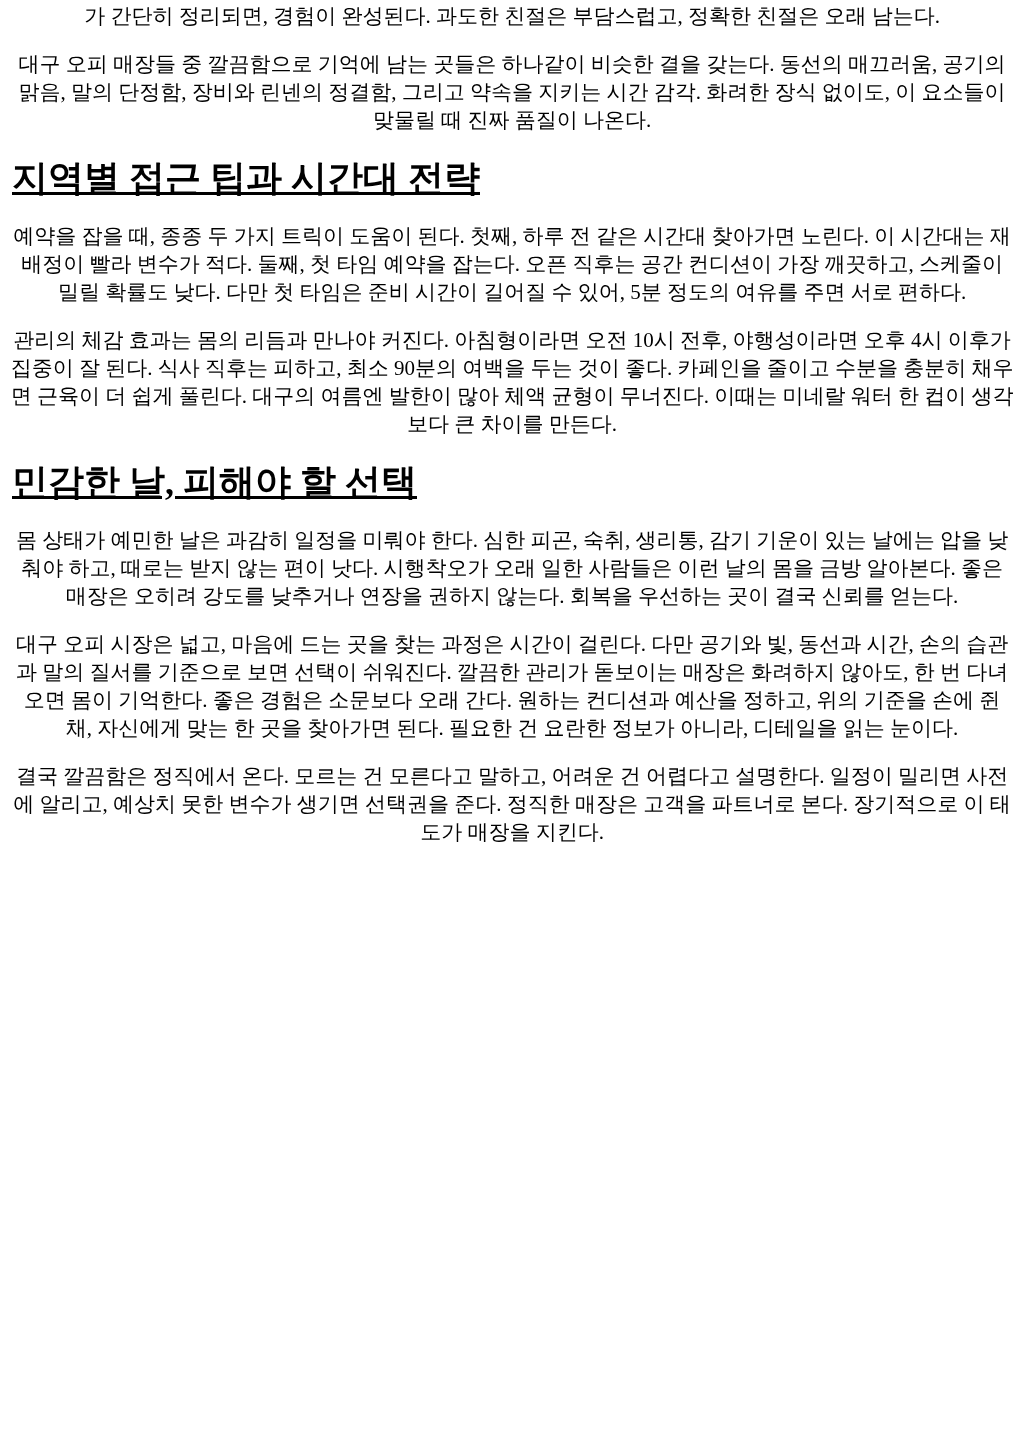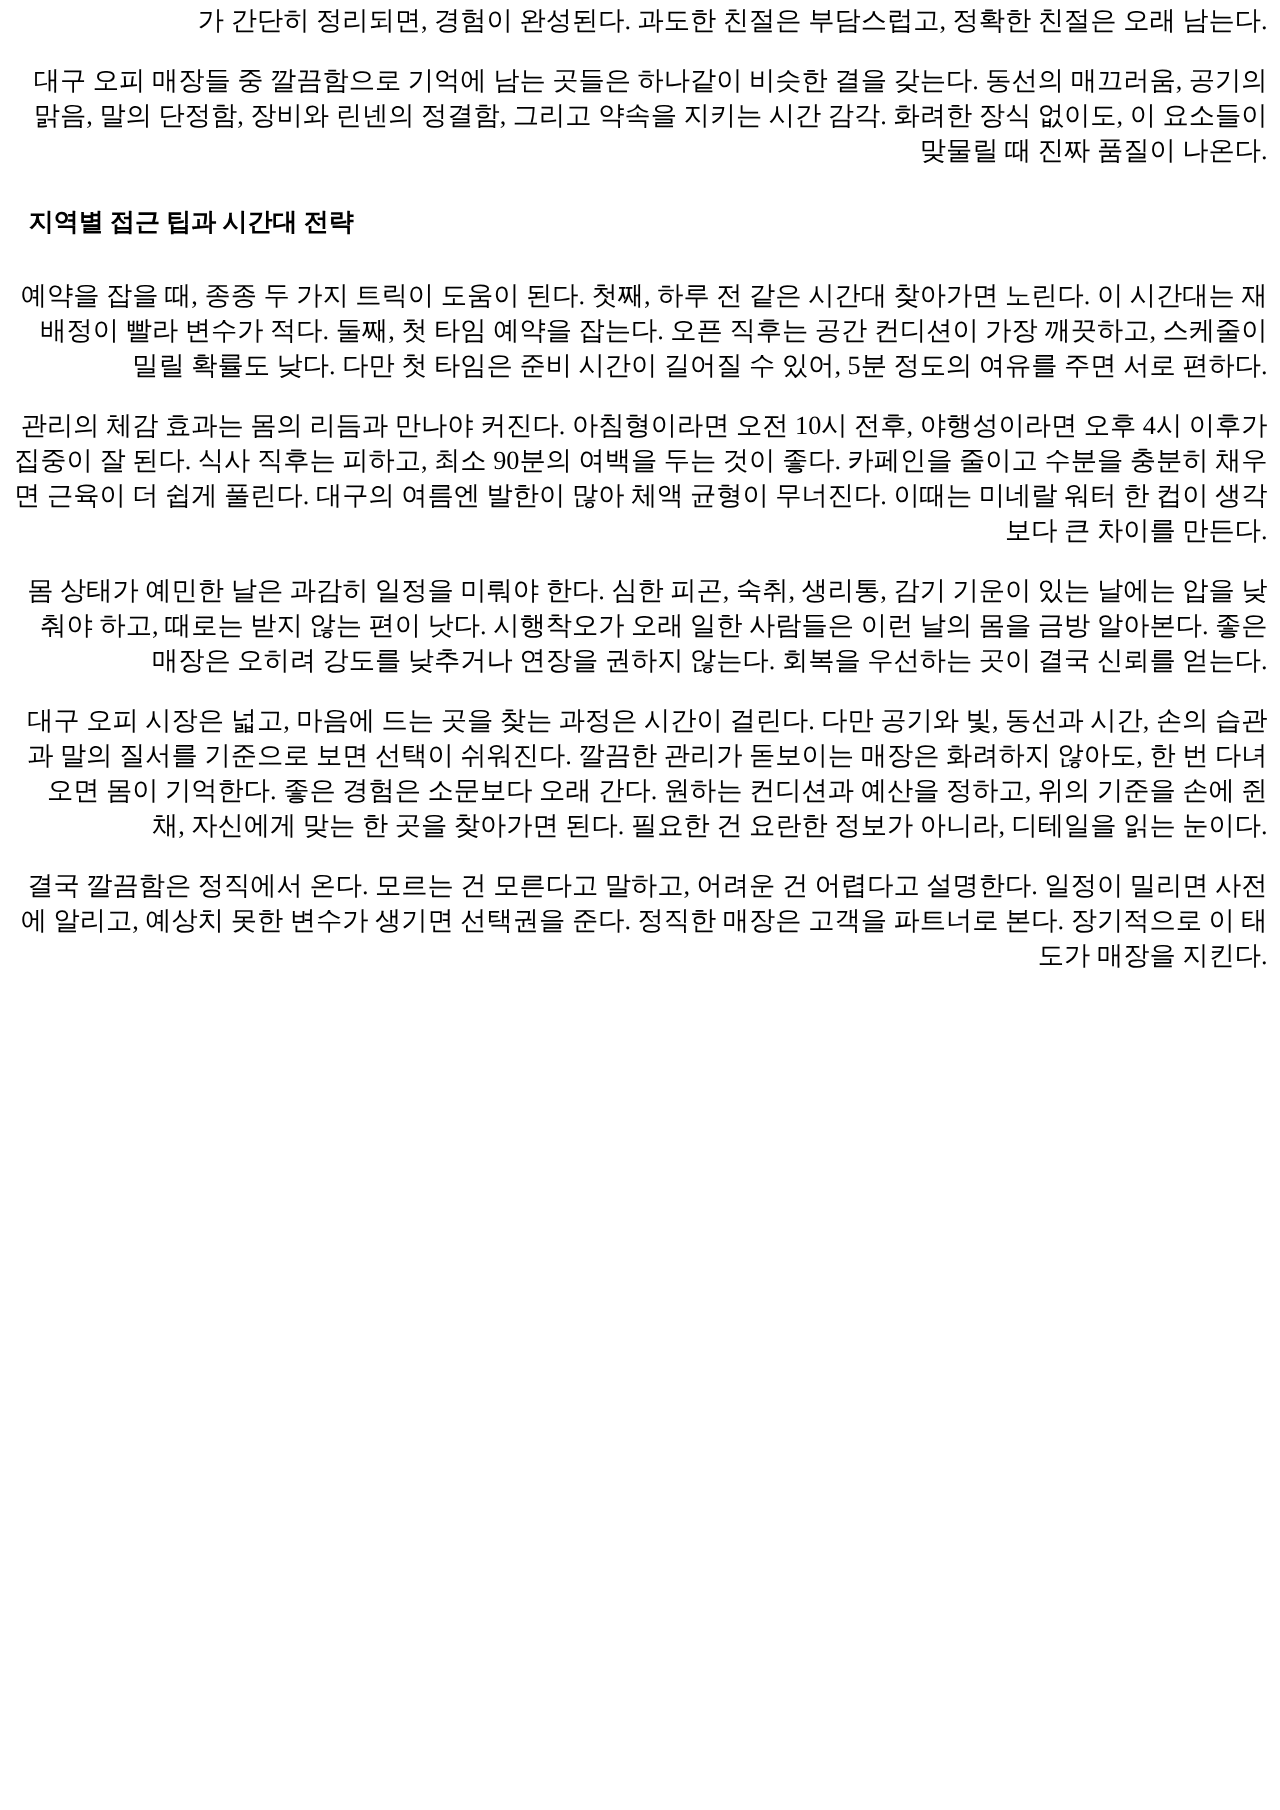--- a/index.html
+++ b/index.html
@@ -17,52 +17,54 @@
     line-height: 28px;
     -webkit-font-smoothing: antialiased;
   }
   .page {
     padding: 0 10px;
     box-sizing: border-box;
     width: 1024px;
   }
   .para {
     margin: 20px 0;
-    text-align: right;
+    text-align: center;
     word-break: normal;
     overflow-wrap: break-word;
   }
   .para.continued {
     margin-top: 2px;
   }
   .section-heading {
-    font-size: 20px;
+    font-size: 36px;
     line-height: 36px;
     font-weight: bold;
-    margin: 26px 13px;
+    margin: 26px 2px;
     letter-spacing: 0;
+    text-decoration: underline;
   }
 </style>
 </head>
 <body>
 
 <div class="page">
 
   <p class="para continued">가 간단히 정리되면, 경험이 완성된다. 과도한 친절은 부담스럽고, 정확한 친절은 오래 남는다.</p>
 
   <p class="para">대구 오피 매장들 중 깔끔함으로 기억에 남는 곳들은 하나같이 비슷한 결을 갖는다. 동선의 매끄러움, 공기의 맑음, 말의 단정함, 장비와 린넨의 정결함, 그리고 약속을 지키는 시간 감각. 화려한 장식 없이도, 이 요소들이 맞물릴 때 진짜 품질이 나온다.</p>
 
   <h2 class="section-heading">지역별 접근 팁과 시간대 전략</h2>
 
 
   <p class="para">예약을 잡을 때, 종종 두 가지 트릭이 도움이 된다. 첫째, 하루 전 같은 시간대 찾아가면 노린다. 이 시간대는 재배정이 빨라 변수가 적다. 둘째, 첫 타임 예약을 잡는다. 오픈 직후는 공간 컨디션이 가장 깨끗하고, 스케줄이 밀릴 확률도 낮다. 다만 첫 타임은 준비 시간이 길어질 수 있어, 5분 정도의 여유를 주면 서로 편하다.</p>
 
 
   <p class="para">관리의 체감 효과는 몸의 리듬과 만나야 커진다. 아침형이라면 오전 10시 전후, 야행성이라면 오후 4시 이후가 집중이 잘 된다. 식사 직후는 피하고, 최소 90분의 여백을 두는 것이 좋다. 카페인을 줄이고 수분을 충분히 채우면 근육이 더 쉽게 풀린다. 대구의 여름엔 발한이 많아 체액 균형이 무너진다. 이때는 미네랄 워터 한 컵이 생각보다 큰 차이를 만든다.</p>
 
+  <h2 class="section-heading">민감한 날, 피해야 할 선택</h2>
 
   <p class="para">몸 상태가 예민한 날은 과감히 일정을 미뤄야 한다. 심한 피곤, 숙취, 생리통, 감기 기운이 있는 날에는 압을 낮춰야 하고, 때로는 받지 않는 편이 낫다. 시행착오가 오래 일한 사람들은 이런 날의 몸을 금방 알아본다. 좋은 매장은 오히려 강도를 낮추거나 연장을 권하지 않는다. 회복을 우선하는 곳이 결국 신뢰를 얻는다.</p>
 
 
   <p class="para">대구 오피 시장은 넓고, 마음에 드는 곳을 찾는 과정은 시간이 걸린다. 다만 공기와 빛, 동선과 시간, 손의 습관과 말의 질서를 기준으로 보면 선택이 쉬워진다. 깔끔한 관리가 돋보이는 매장은 화려하지 않아도, 한 번 다녀오면 몸이 기억한다. 좋은 경험은 소문보다 오래 간다. 원하는 컨디션과 예산을 정하고, 위의 기준을 손에 쥔 채, 자신에게 맞는 한 곳을 찾아가면 된다. 필요한 건 요란한 정보가 아니라, 디테일을 읽는 눈이다.</p>
 
   <p class="para">결국 깔끔함은 정직에서 온다. 모르는 건 모른다고 말하고, 어려운 건 어렵다고 설명한다. 일정이 밀리면 사전에 알리고, 예상치 못한 변수가 생기면 선택권을 준다. 정직한 매장은 고객을 파트너로 본다. 장기적으로 이 태도가 매장을 지킨다.</p>
 
 </div>
 

